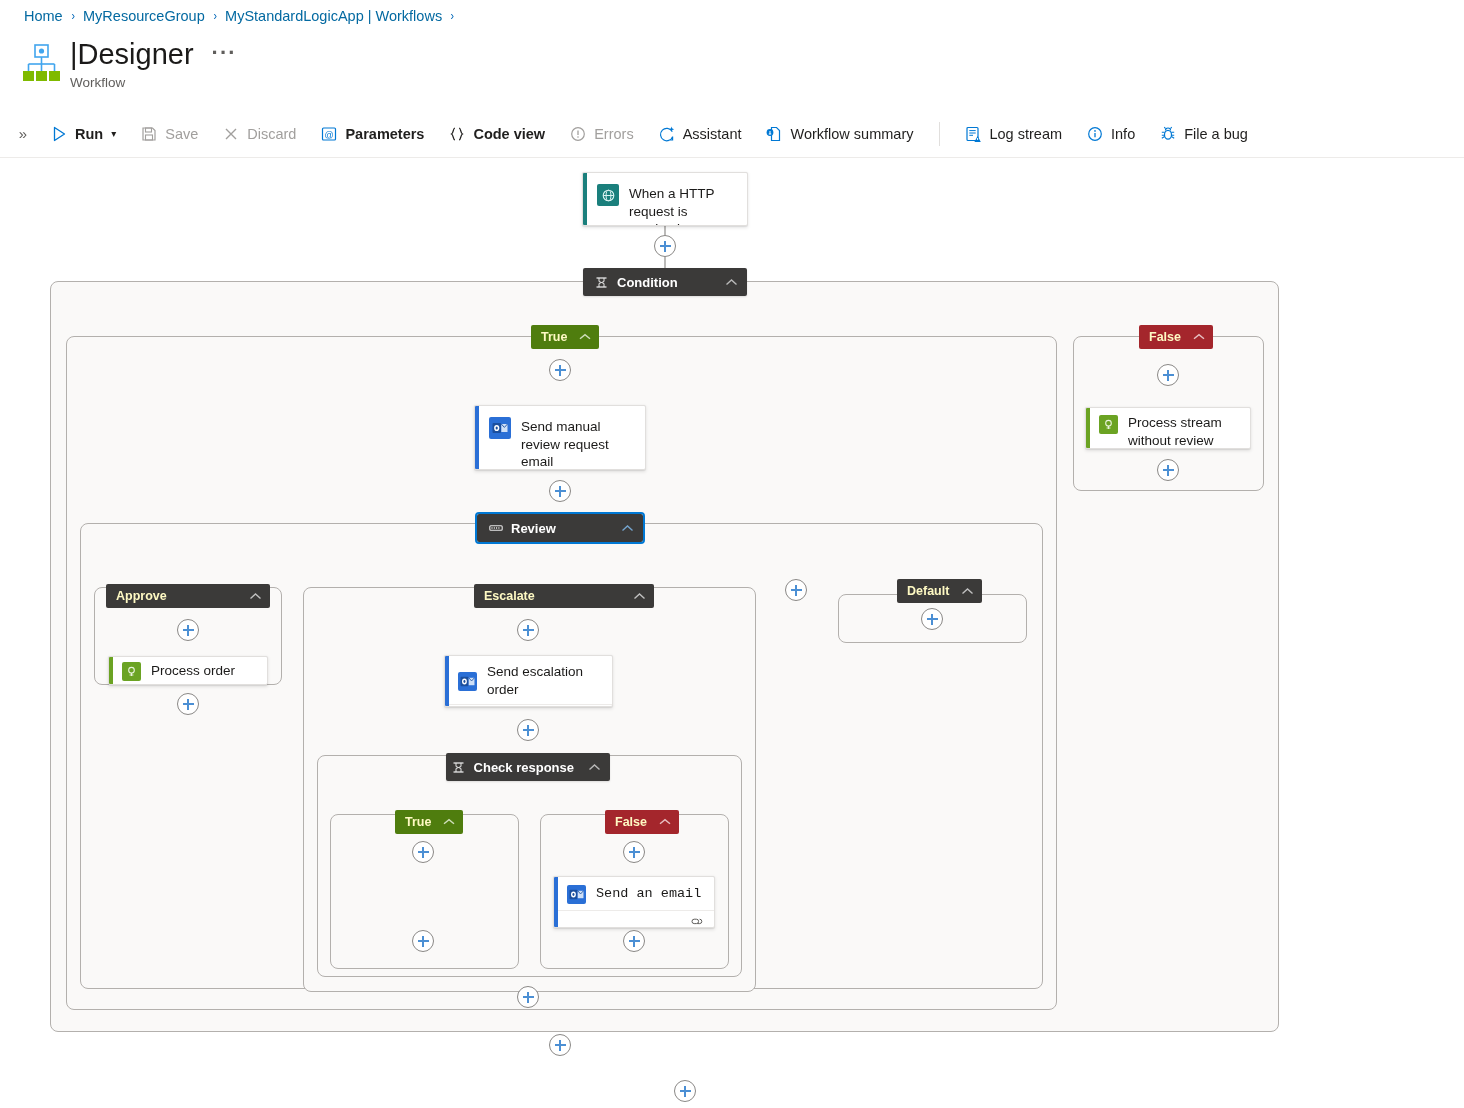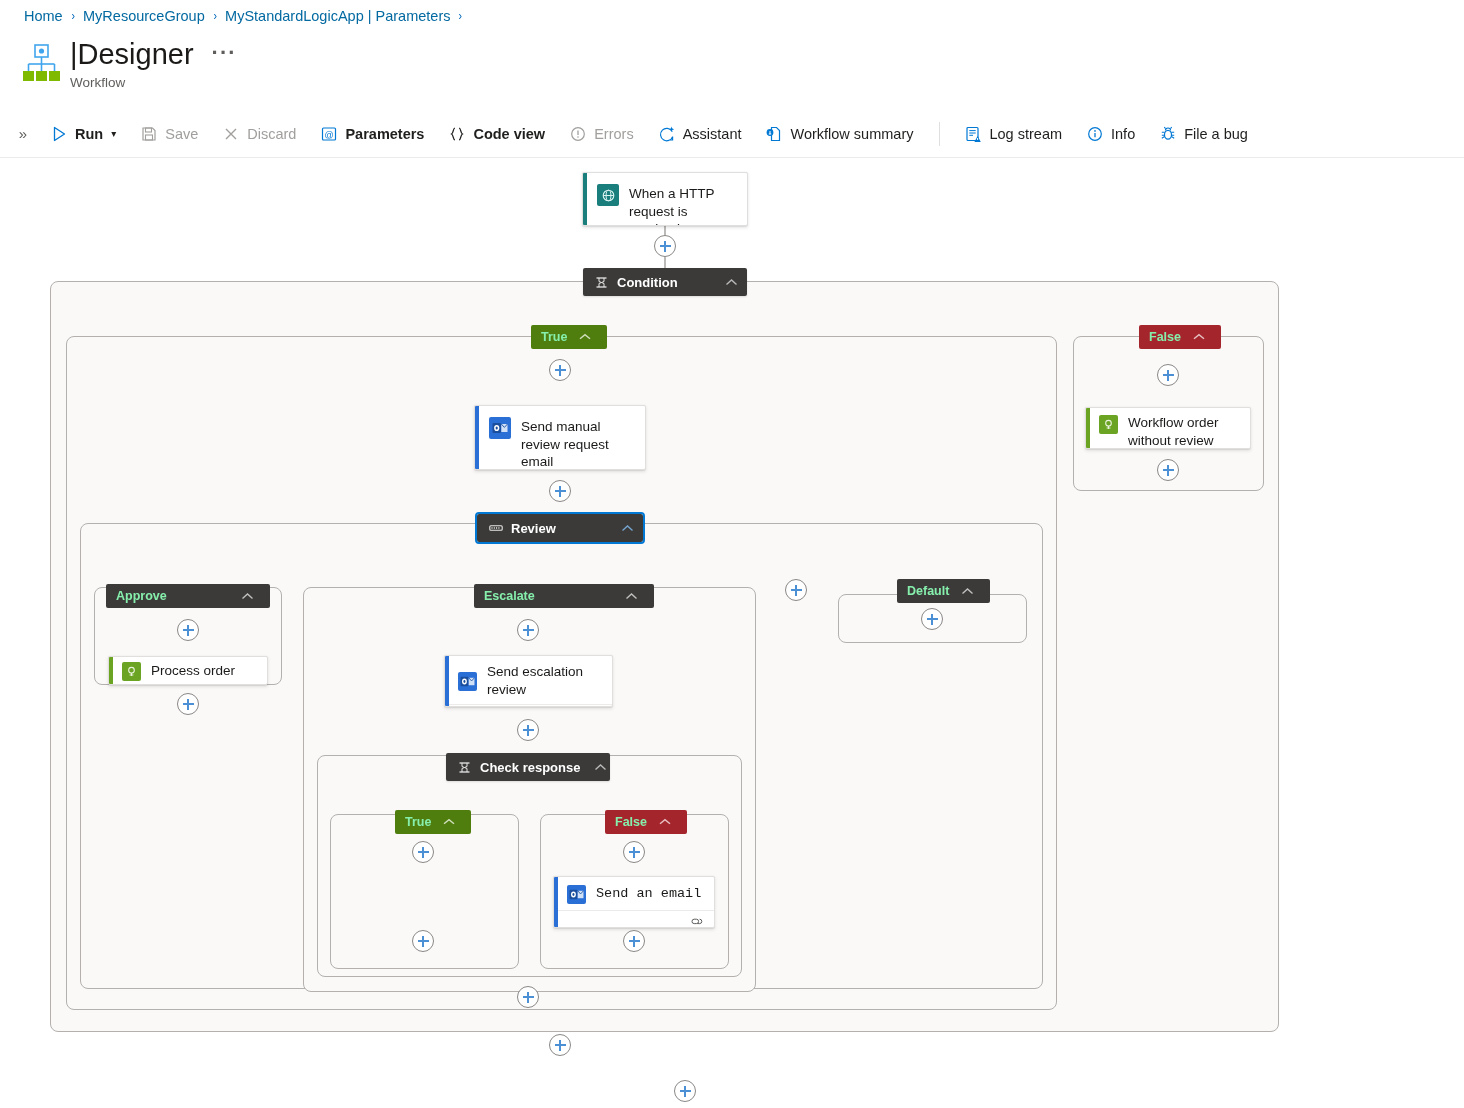--- a/index.html
+++ b/index.html
@@ -144,24 +144,24 @@
   .pill.selected { outline: 2px solid #0078d4; outline-offset: 0px; }
   .pill .pill-ico { width: 15px; height: 15px; flex: 0 0 15px; margin-right: 8px;
                     display:flex; align-items:center; justify-content:center; }
   .pill .pill-label { flex: 1 1 auto; white-space: nowrap; }
   .pill .pill-caret { margin-left: 14px; opacity: .85; display:flex; }
 
   
   .blabel {
     position: absolute;
     border-radius: 2px;
-    color: #86efac;
+    color: #fef9c3;
     height: 24px;
     display: flex; align-items: center;
-    padding: 0 16px 0 10px;
+    padding: 0 8px 0 10px;
     font-size: 12.5px; font-weight: 600;
     cursor: pointer;
   }
   .blabel .pill-caret { margin-left: 12px; opacity: .9; display:flex; }
   .blabel.green { background: #4f7d0e; }
   .blabel.red   { background: #a4262c; }
   .blabel.dark  { background: #3b3a39; }
 
   
   .plus {
@@ -181,21 +181,21 @@
 </head>
 <body>
 
 <div id="root">
 
   <div class="breadcrumb">
     <span class="crumb">Home</span>
     <span class="crumb-sep">›</span>
     <span class="crumb">MyResourceGroup</span>
     <span class="crumb-sep">›</span>
-    <span class="crumb">MyStandardLogicApp | Parameters</span>
+    <span class="crumb">MyStandardLogicApp | Workflows</span>
     <span class="crumb-sep">›</span>
   </div>
 
   <div class="title-block">
     <div class="title-icon">
       <svg width="42" height="44" viewBox="0 0 42 44">
         <rect x="13" y="3" width="13" height="12" fill="none" stroke="#41a5ee" stroke-width="1.6"></rect>
         <circle cx="19.5" cy="9" r="2.6" fill="#41a5ee"></circle>
         <line x1="19.5" y1="15" x2="19.5" y2="22" stroke="#41a5ee" stroke-width="1.6"></line>
         <line x1="6.5" y1="22" x2="32.5" y2="22" stroke="#41a5ee" stroke-width="1.6"></line>
@@ -563,30 +563,30 @@
       <div class="card-main" style="padding:7px 8px 6px 13px; align-items:center;">
         <div class="card-ico" style="background:#2a6fd6; width:19px; height:19px; flex:0 0 19px;">
           <svg width="15" height="13" viewBox="0 0 16 14">
               <rect x="0.5" y="2" width="8.5" height="10" rx="1" fill="#1b4f9e"></rect>
               <ellipse cx="4.7" cy="7" rx="2.6" ry="3.1" fill="#fff"></ellipse>
               <ellipse cx="4.7" cy="7" rx="1.1" ry="1.6" fill="#1b4f9e"></ellipse>
               <rect x="9.3" y="3" width="6.2" height="8" fill="#cfe0f7"></rect>
               <path d="M9.3 3 L12.4 6.4 L15.5 3" fill="none" stroke="#1b4f9e" stroke-width=".9"></path>
             </svg>
         </div>
-        <div class="card-label" style="padding-top:0">Send escalation review</div>
+        <div class="card-label" style="padding-top:0">Send escalation order</div>
       </div>
       <div class="card-footer">
         
       </div>
     </div>
 
     <div class="plus" style="left:517px; top:560px;"></div>
 
-    <div class="pill" style="left:446px; top:594px; width:164px;">
+    <div class="pill" style="left:446px; top:594px; width:164px;justify-content:flex-end;">
       <span class="pill-ico">
         <svg width="13" height="13" viewBox="0 0 13 13">
             <line x1="1.5" y1="2" x2="11.5" y2="2" stroke="#e8e8e8" stroke-width="1.3"></line>
             <line x1="1.5" y1="11" x2="11.5" y2="11" stroke="#e8e8e8" stroke-width="1.3"></line>
             <path d="M4 2 L4 5.5 L6.5 6.5 L9 5.5 L9 2" fill="none" stroke="#e8e8e8" stroke-width="1"></path>
             <path d="M4 11 L4 7.5 L6.5 6.5 L9 7.5 L9 11" fill="none" stroke="#e8e8e8" stroke-width="1"></path>
           </svg>
       </span>
       <span class="pill-label">Check response</span>
       <span class="pill-caret">
@@ -657,20 +657,20 @@
     <div class="card" style="left:1085px; top:248px; width:166px; height:42px;">
       <div class="accent" style="background:#6ba323"></div>
       <div class="card-main" style="padding:6px 8px 6px 13px;">
         <div class="card-ico" style="background:#6ba323; width:19px; height:19px; flex:0 0 19px;">
           <svg width="13" height="13" viewBox="0 0 13 13">
               <circle cx="6.5" cy="5.2" r="2.8" fill="none" stroke="#eaf4dc" stroke-width="1.1"></circle>
               <line x1="6.5" y1="8" x2="6.5" y2="11" stroke="#eaf4dc" stroke-width="1.1"></line>
               <line x1="4.6" y1="10" x2="8.4" y2="10" stroke="#eaf4dc" stroke-width="1.1"></line>
             </svg>
         </div>
-        <div class="card-label" style="padding-top:0">Workflow order without review</div>
+        <div class="card-label" style="padding-top:0">Process stream without review</div>
       </div>
     </div>
 
     <div class="plus" style="left:1157px; top:300px;"></div>
 
   </div>
 </div>
 
 </body></html>

